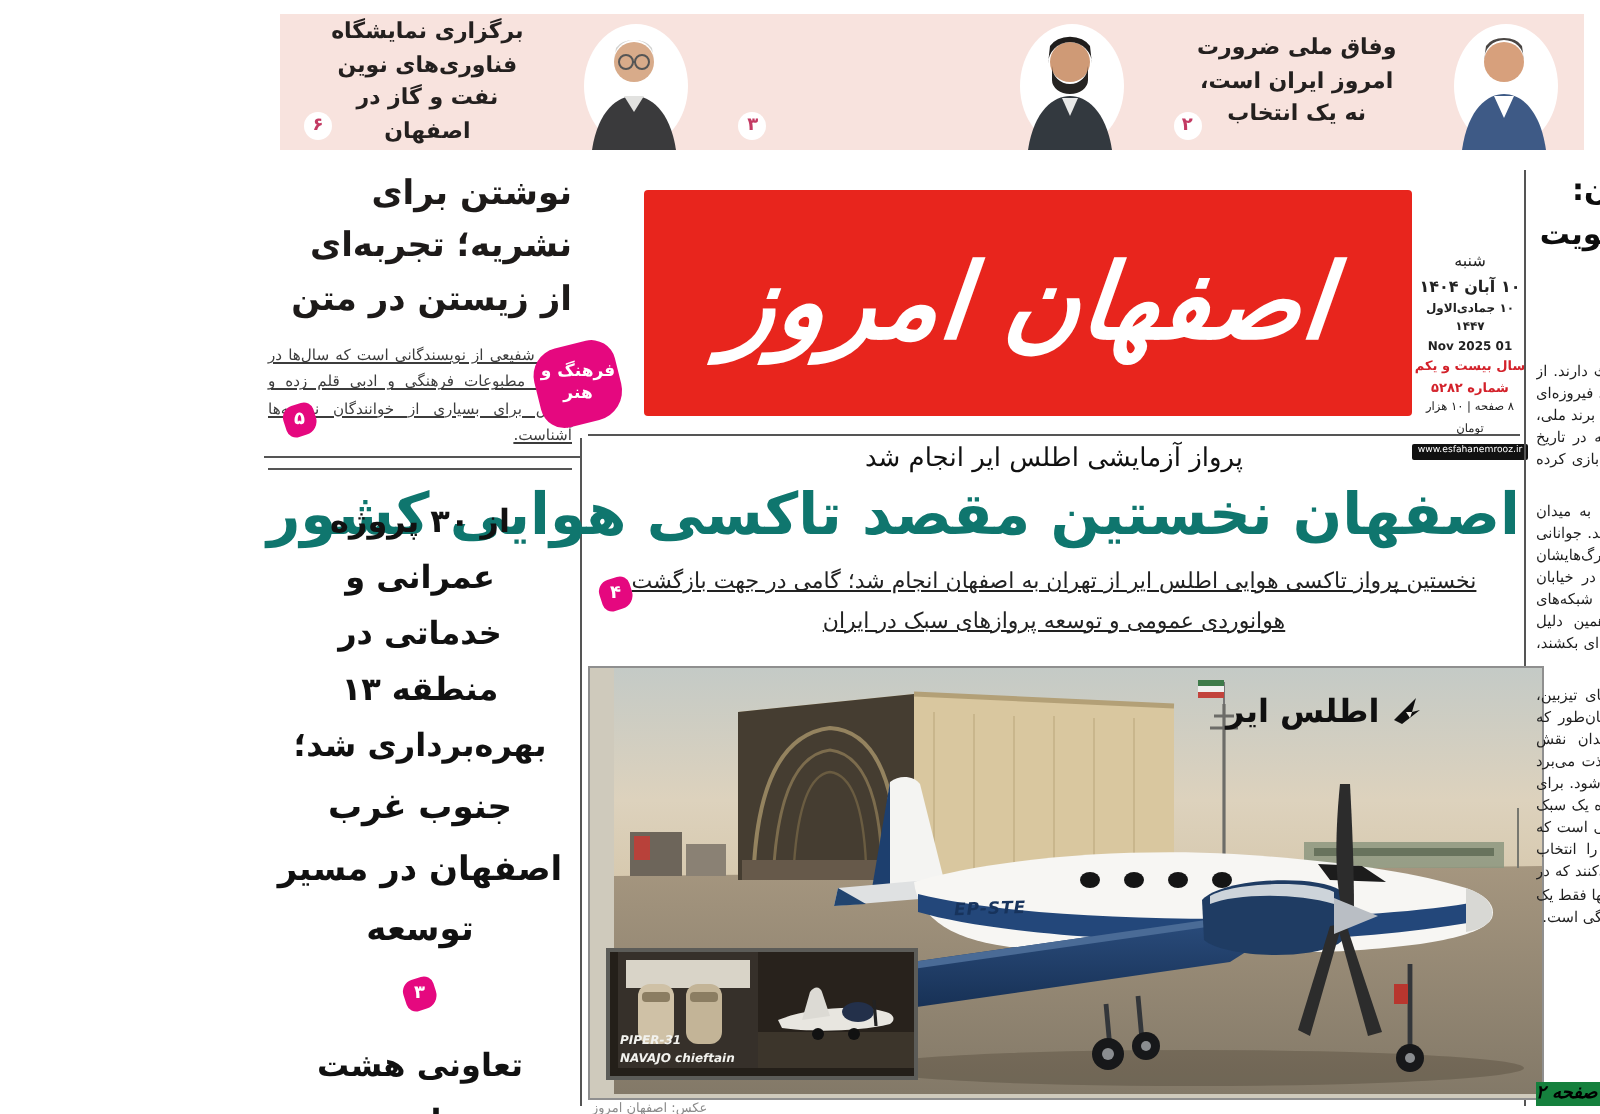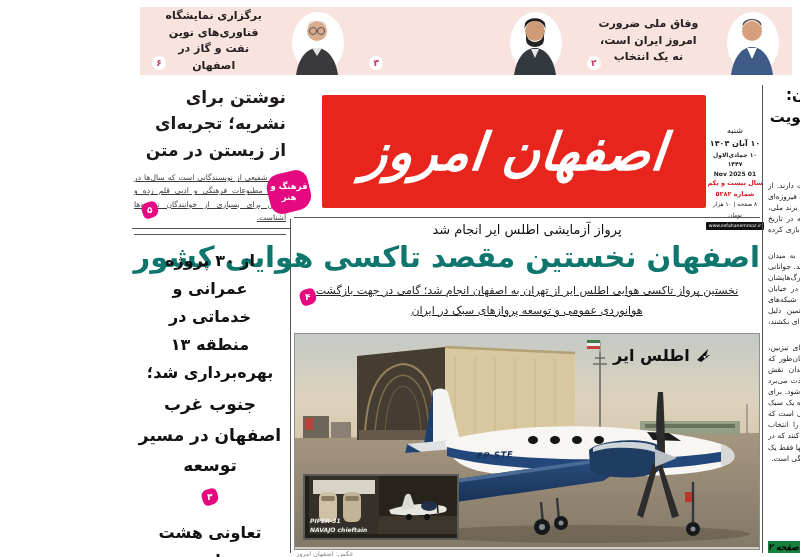--- a/index.html
+++ b/index.html
@@ -35,21 +35,21 @@
   .lead{position:absolute;left:162px;top:221px;width:466px;text-align:center;}
   .lead-kicker{font-size:13px;font-weight:normal;color:#111;margin-top:1px;}
   .lead-headline{font-size:29px;font-weight:900;color:#0f766e;margin-top:3px;letter-spacing:-0.5px;white-space:nowrap;}
   .lead-sub{font-size:11px;color:#222;margin-top:7px;line-height:1.8;text-decoration:underline;padding:0 20px;}
   .pbadge{width:16px;height:16px;background:#e5087f;border-radius:6px 5px 7px 5px;transform:rotate(-18deg);
     color:#fff;font-size:9px;font-weight:bold;display:flex;align-items:center;justify-content:center;}
   .pbadge span{transform:rotate(18deg);}
   .lead-badge{position:absolute;left:6px;top:68px;}
 
   
-  .photo{position:absolute;left:162px;top:333px;width:464px;height:215px;border:1px solid #8f8f8f;background:#cfcabc;overflow:hidden;}
+  .photo{position:absolute;left:162px;top:333px;width:464px;height:215px;border:1px solid #8f8f8f;background:#cfcabc;overflow:hidden;padding-left:12px;}
   .atlas-logo{position:absolute;top:12px;left:318px;display:flex;align-items:center;gap:5px;direction:rtl;}
   .atlas-logo .txt{font-size:16px;font-weight:bold;color:#101010;}
   .reg{position:absolute;left:182px;top:116px;font-size:8.5px;font-weight:bold;color:#17335c;font-style:italic;direction:ltr;letter-spacing:.5px;transform:rotate(-2deg);}
   .inset{position:absolute;left:8px;bottom:9px;width:152px;height:62px;background:#241f19;border:2px solid #5c5c58;}
   .inset-label{position:absolute;left:5px;bottom:4px;color:#f2f2ee;font-size:6px;font-weight:bold;font-style:italic;line-height:1.5;direction:ltr;text-align:left;}
   .photo-caption{position:absolute;left:164px;top:550px;font-size:6.5px;color:#8a8a8a;}
 
   
   .leftcol{position:absolute;left:2px;top:84px;width:152px;bottom:0;color:#111;}
   .lc-head1{font-size:17px;font-weight:900;line-height:1.55;text-align:right;margin:0;color:#1d1a19;}

